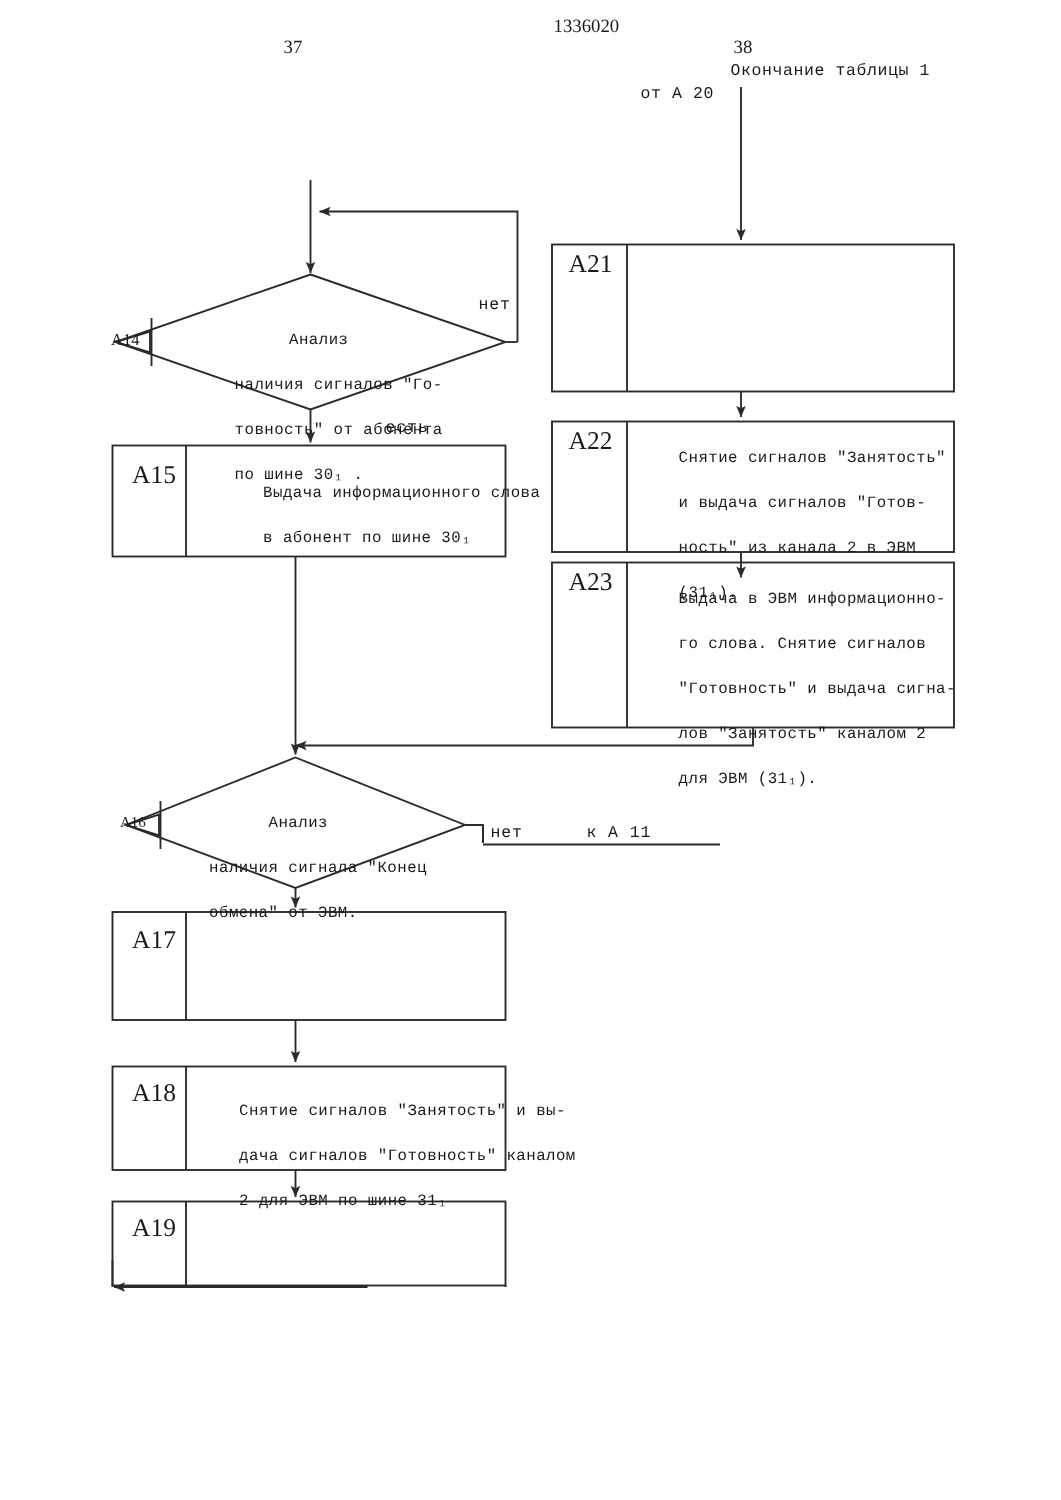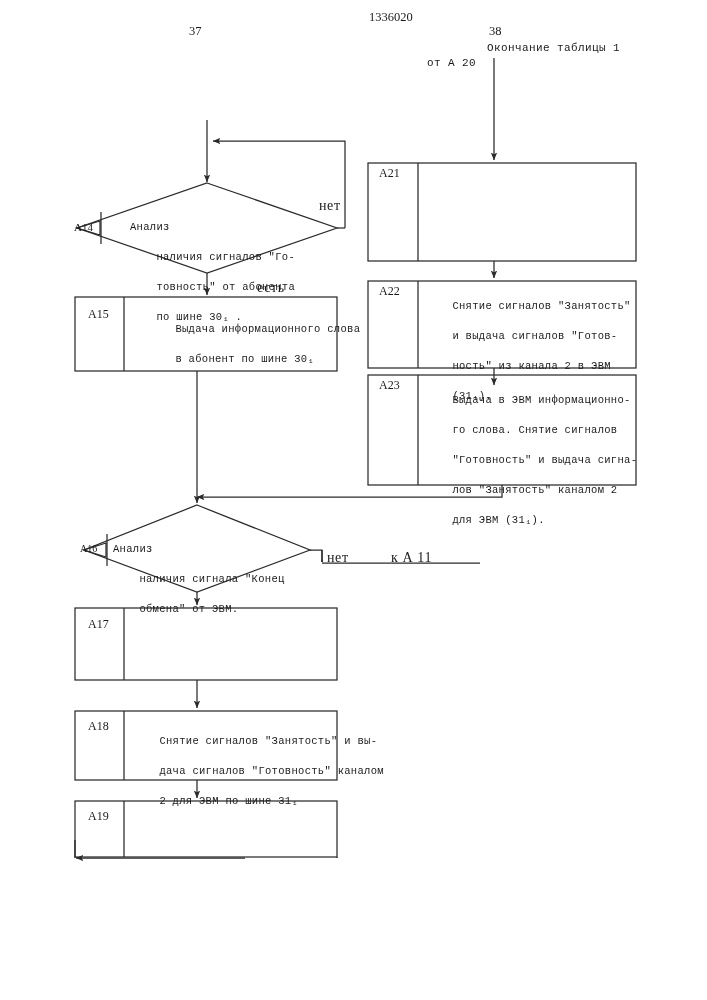--- a/index.html
+++ b/index.html
@@ -39,42 +39,42 @@
     letter-spacing: 0px;
     margin-left: 44px;
   }
   .hdr-note {
     font-family: "Liberation Mono", monospace;
     font-size: 11px;
     letter-spacing: 0.4px;
   }
   .step-id {
     font-family: "Liberation Serif", serif;
-    font-size: 12px;
+    font-size: 17px;
     letter-spacing: 0px;
   }
   .body-text {
     font-family: "Liberation Mono", monospace;
     font-size: 10.5px;
     line-height: 15px;
     letter-spacing: 0.3px;
   }
   .edge-label {
-    font-family: Liberation Serif, serif;
-    font-size: 14px;
+    font-family: Liberation Mono, monospace;
+    font-size: 11px;
     letter-spacing: 0.6px;
   }
   .diamond-text {
     font-family: "Liberation Mono", monospace;
     font-size: 10.5px;
     line-height: 15px;
     letter-spacing: 0.3px;
     text-align: left;
   }
-  .diamond-text .ctr { display: block; }
+  .diamond-text .ctr { display: block; text-align: center; }
 </style>
 </head>
 <body>
 
 <div id="page">
 
   <svg id="svg-layer" viewBox="0 0 707 1000" xmlns="http://www.w3.org/2000/svg">
     <defs>
       <marker id="arrow" markerWidth="9" markerHeight="9" refX="7.4" refY="3.2" orient="auto" markerUnits="userSpaceOnUse">
         <path d="M0,0 L7.6,3.2 L0,6.4 L1.6,3.2 z" fill="#2b2b2b"></path>

